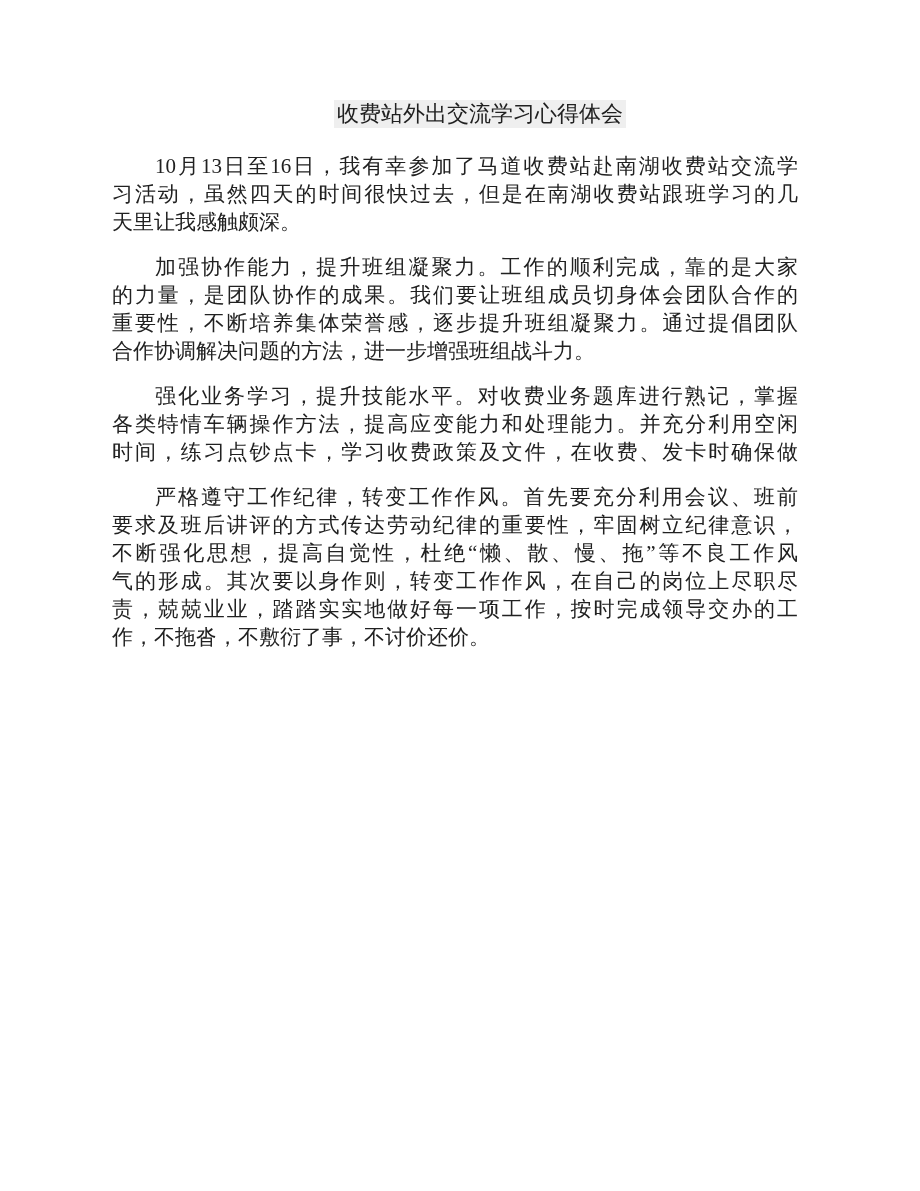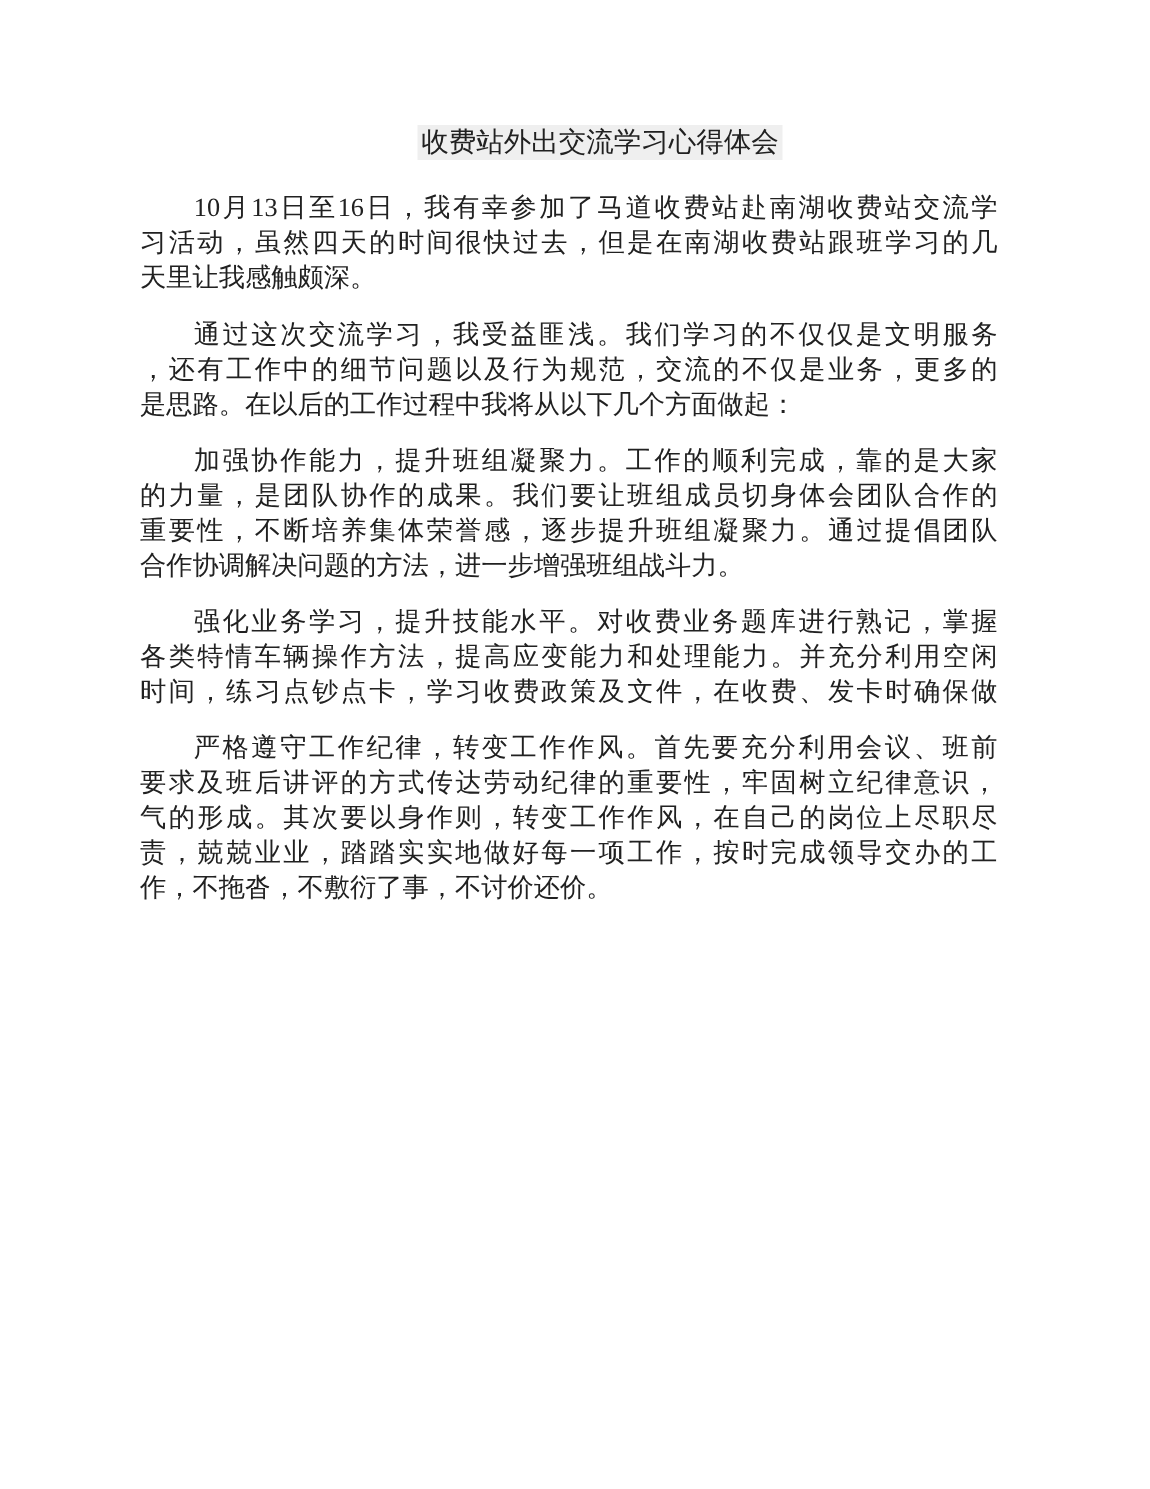--- a/index.html
+++ b/index.html
@@ -65,36 +65,32 @@
   <div class="title-row">
     <span class="doc-title">收费站外出交流学习心得体会</span>
   </div>
   <div id="paragraphs">
       <div class="paragraph">
         <div class="line first">10月13日至16日，我有幸参加了马道收费站赴南湖收费站交流学</div>
         <div class="line">习活动，虽然四天的时间很快过去，但是在南湖收费站跟班学习的几</div>
         <div class="line last">天里让我感触颇深。</div>
       </div>
       <div class="paragraph">
-        <div class="line first">通过这次交流学习，我受益匪浅。我们学习的不仅仅是文明服务</div>
-        <div class="line">，还有工作中的细节问题以及行为规范，交流的不仅是业务，更多的</div>
-        <div class="line last">是思路。在以后的工作过程中我将从以下几个方面做起：</div>
-      </div>
-      <div class="paragraph">
         <div class="line first">加强协作能力，提升班组凝聚力。工作的顺利完成，靠的是大家</div>
         <div class="line">的力量，是团队协作的成果。我们要让班组成员切身体会团队合作的</div>
         <div class="line">重要性，不断培养集体荣誉感，逐步提升班组凝聚力。通过提倡团队</div>
         <div class="line last">合作协调解决问题的方法，进一步增强班组战斗力。</div>
       </div>
       <div class="paragraph">
         <div class="line first">强化业务学习，提升技能水平。对收费业务题库进行熟记，掌握</div>
         <div class="line">各类特情车辆操作方法，提高应变能力和处理能力。并充分利用空闲</div>
         <div class="line">时间，练习点钞点卡，学习收费政策及文件，在收费、发卡时确保做</div>
       </div>
       <div class="paragraph">
         <div class="line first">严格遵守工作纪律，转变工作作风。首先要充分利用会议、班前</div>
         <div class="line">要求及班后讲评的方式传达劳动纪律的重要性，牢固树立纪律意识，</div>
+        <div class="line">不断强化思想，提高自觉性，杜绝“懒、散、慢、拖”等不良工作风</div>
         <div class="line">气的形成。其次要以身作则，转变工作作风，在自己的岗位上尽职尽</div>
         <div class="line">责，兢兢业业，踏踏实实地做好每一项工作，按时完成领导交办的工</div>
         <div class="line last">作，不拖沓，不敷衍了事，不讨价还价。</div>
       </div>
     </div>
 </div>
 
 </body></html>

